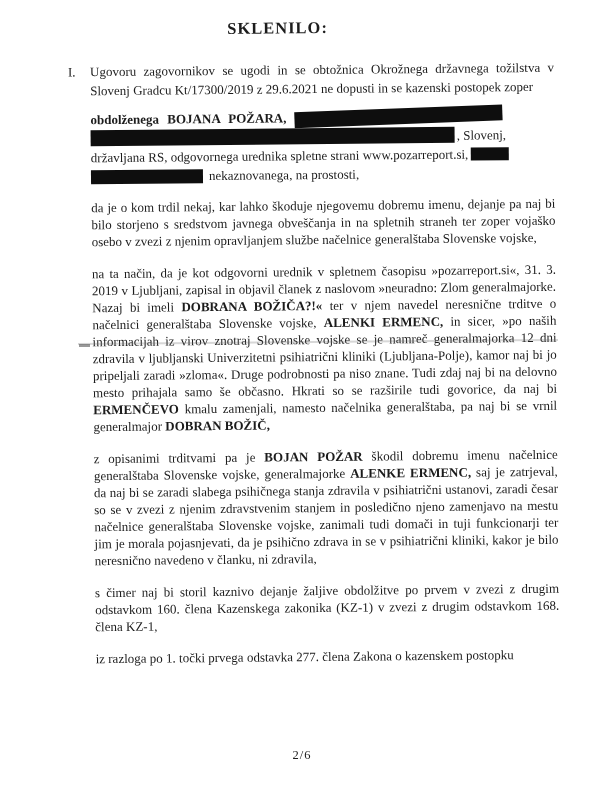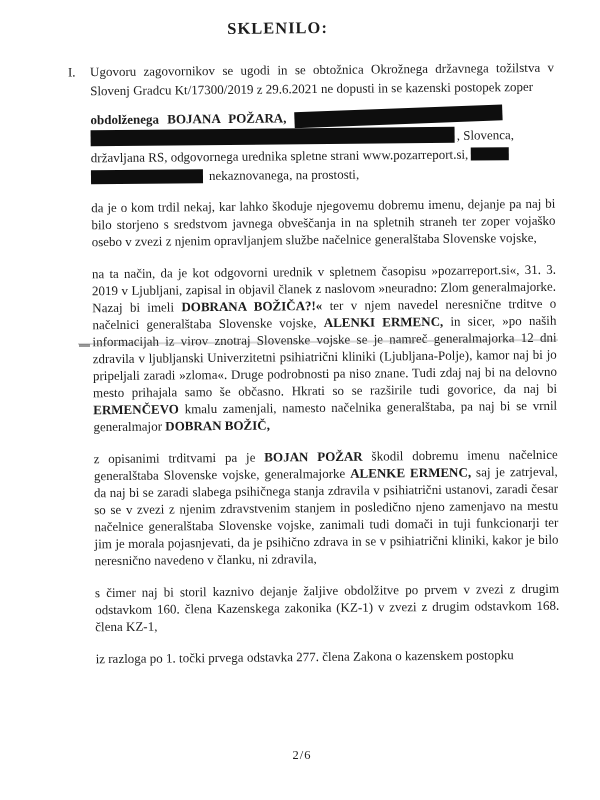--- a/index.html
+++ b/index.html
@@ -55,21 +55,21 @@
     <div class="item">
       <span class="marker">I.</span>
       <span>Ugovoru zagovornikov se ugodi in se obtožnica Okrožnega državnega tožilstva v Slovenj Gradcu Kt/17300/2019 z 29.6.2021 ne dopusti in se kazenski postopek zoper</span>
     </div>
 
     <div class="accused">
       <div class="line">
         <span class="b ws">obdolženega BOJANA POŽARA,</span><span class="redact r1"></span>
       </div>
       <div class="line">
-        <span class="redact r2"></span><span>, Slovenca,</span>
+        <span class="redact r2"></span><span>, Slovenj,</span>
       </div>
       <div class="line">
         <span>državljana RS, odgovornega urednika spletne strani www.pozarreport.si,</span><span class="redact r3"></span>
       </div>
       <div class="line">
         <span class="redact r4"></span><span>nekaznovanega, na prostosti,</span>
       </div>
     </div>
 
     <p class="para">da je o kom trdil nekaj, kar lahko škoduje njegovemu dobremu imenu, dejanje pa naj bi bilo storjeno s sredstvom javnega obveščanja in na spletnih straneh ter zoper vojaško osebo v zvezi z njenim opravljanjem službe načelnice generalštaba Slovenske vojske,</p>

